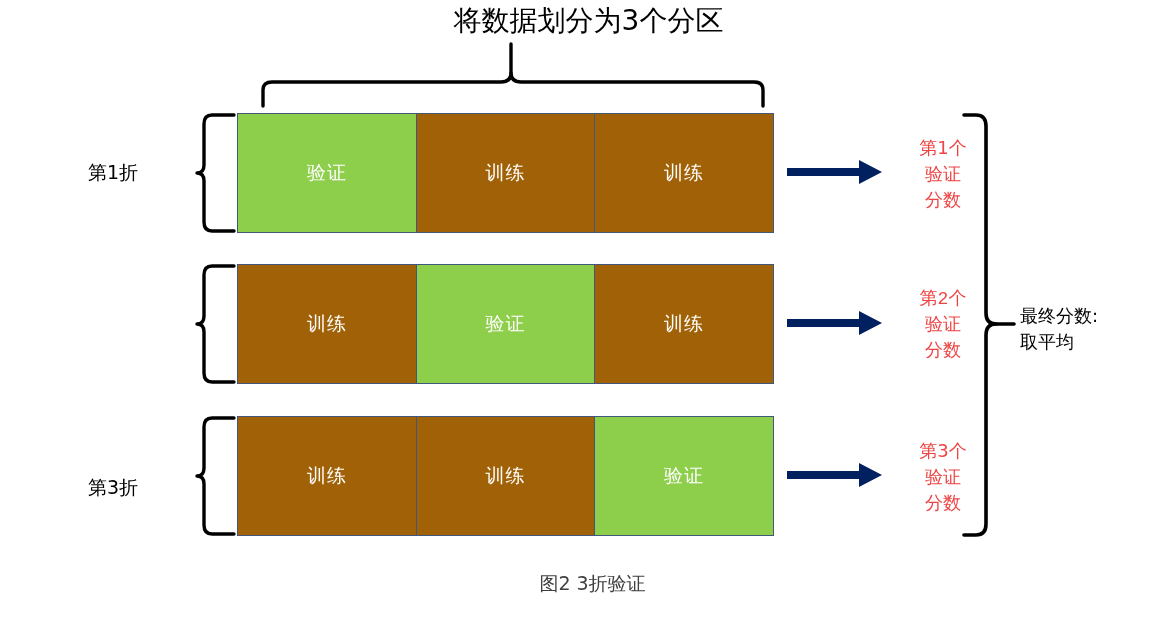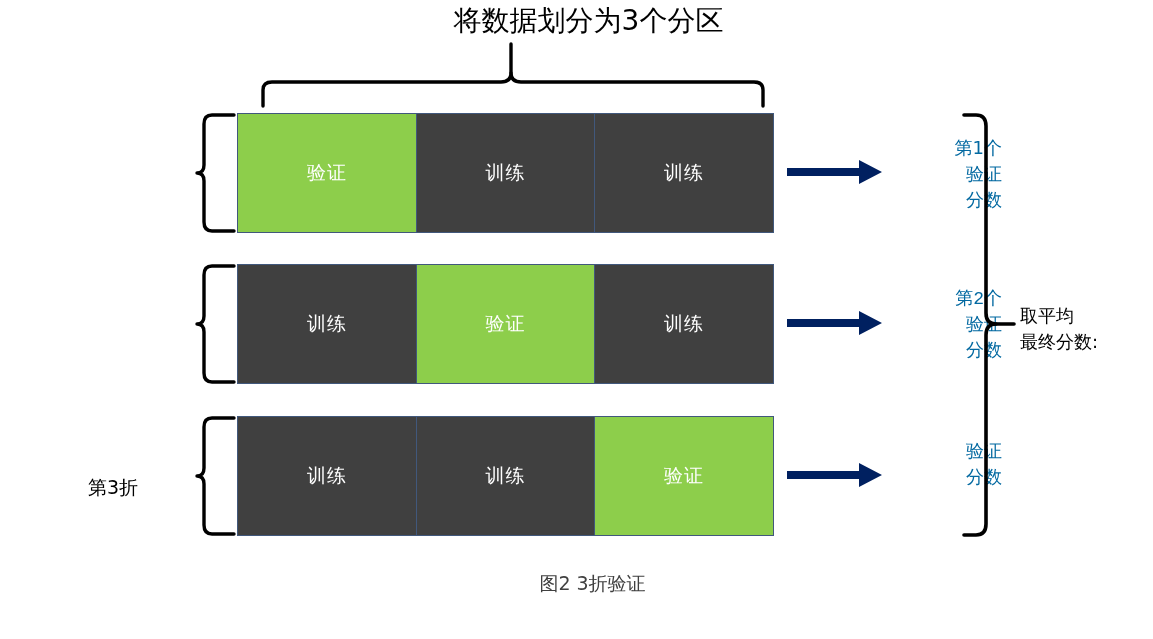--- a/index.html
+++ b/index.html
@@ -78,39 +78,39 @@
     border: 1.5px solid #41587C;
     box-sizing: border-box;
     display: flex;
     align-items: center;
     justify-content: center;
     font-size: 19px;
     color: #ffffff;
     letter-spacing: 1px;
   }
   .cell.validation { background: #8DCE4B; }
-  .cell.train      { background: #404040; }
+  .cell.train      { background: #a16207; }
   .cell + .cell { margin-left: -1.5px; }
 
   
   .arrow {
     width: 96px;
     height: 26px;
   }
   .arrow-1 { left: 787px; top: 159px; }
   .arrow-2 { left: 787px; top: 310px; }
   .arrow-3 { left: 787px; top: 462px; }
 
   
   .score-label {
     width: 118px;
-    text-align: right;
+    text-align: center;
     font-size: 18px;
     line-height: 26px;
-    color: #0369a1;
+    color: #ef4444;
     white-space: nowrap;
   }
   .score-label-1 { left: 884px; top: 135px; }
   .score-label-2 { left: 884px; top: 286px; font-family: Liberation Mono, monospace; }
   .score-label-3 { left: 884px; top: 438px; }
 
   
   .big-brace {
     left: 962px;
     top: 113px;
@@ -152,20 +152,21 @@
 
   <div class="abs title">将数据划分为3个分区</div>
 
   <div class="abs top-brace">
     <svg width="510" height="66" viewBox="0 0 510 66" fill="none">
       <path d="M5 64 L5 48 Q5 40 14 40 L243 40 Q253 40 253 31 Q253 40 263 40 L496 40 Q505 40 505 48 L505 64" stroke="#000000" stroke-width="3.4" stroke-linecap="round" stroke-linejoin="round" fill="none"></path>
       <path d="M253 31 L253 2" stroke="#000000" stroke-width="3.4" stroke-linecap="round" fill="none"></path>
     </svg>
   </div>
 
+  <div class="abs fold-label fold-label-1">第1折</div>
 
   <div class="abs left-brace left-brace-1">
     <svg width="42" height="120" viewBox="0 0 42 120" fill="none">
       <path d="M38 2 L16 2 Q8 2 8 11 L8 52 Q8 60 1 60 Q8 60 8 68 L8 109 Q8 118 16 118 L38 118" stroke="#000000" stroke-width="3.4" stroke-linecap="round" stroke-linejoin="round" fill="none"></path>
     </svg>
   </div>
 
   <div class="abs fold-row fold-row-1">
     <div class="cell validation">验证</div>
     <div class="cell train">训练</div>
@@ -223,31 +224,32 @@
     <div class="cell validation">验证</div>
   </div>
 
   <div class="abs arrow arrow-3">
     <svg width="96" height="26" viewBox="0 0 96 26" fill="none">
       <path d="M0 9 L72 9 L72 1 L95 13 L72 25 L72 17 L0 17 Z" fill="#002060"></path>
     </svg>
   </div>
 
   <div class="abs score-label score-label-3">
+    <div>第3个</div>
     <div>验证</div>
     <div>分数</div>
   </div>
 
   <div class="abs big-brace">
     <svg width="54" height="424" viewBox="0 0 54 424" fill="none">
       <path d="M2 2 L14 2 Q24 2 24 13 L24 200 Q24 211 34 211 Q24 211 24 222 L24 411 Q24 422 14 422 L2 422" stroke="#000000" stroke-width="3.6" stroke-linecap="round" stroke-linejoin="round" fill="none"></path>
       <path d="M34 211 L52 211" stroke="#000000" stroke-width="3.6" stroke-linecap="round" fill="none"></path>
     </svg>
   </div>
 
   <div class="abs final-score">
+    <div>最终分数:</div>
     <div>取平均</div>
-    <div>最终分数:</div>
   </div>
 
   <div class="abs caption">图2 3折验证</div>
 
 </div>
 
 </body></html>

